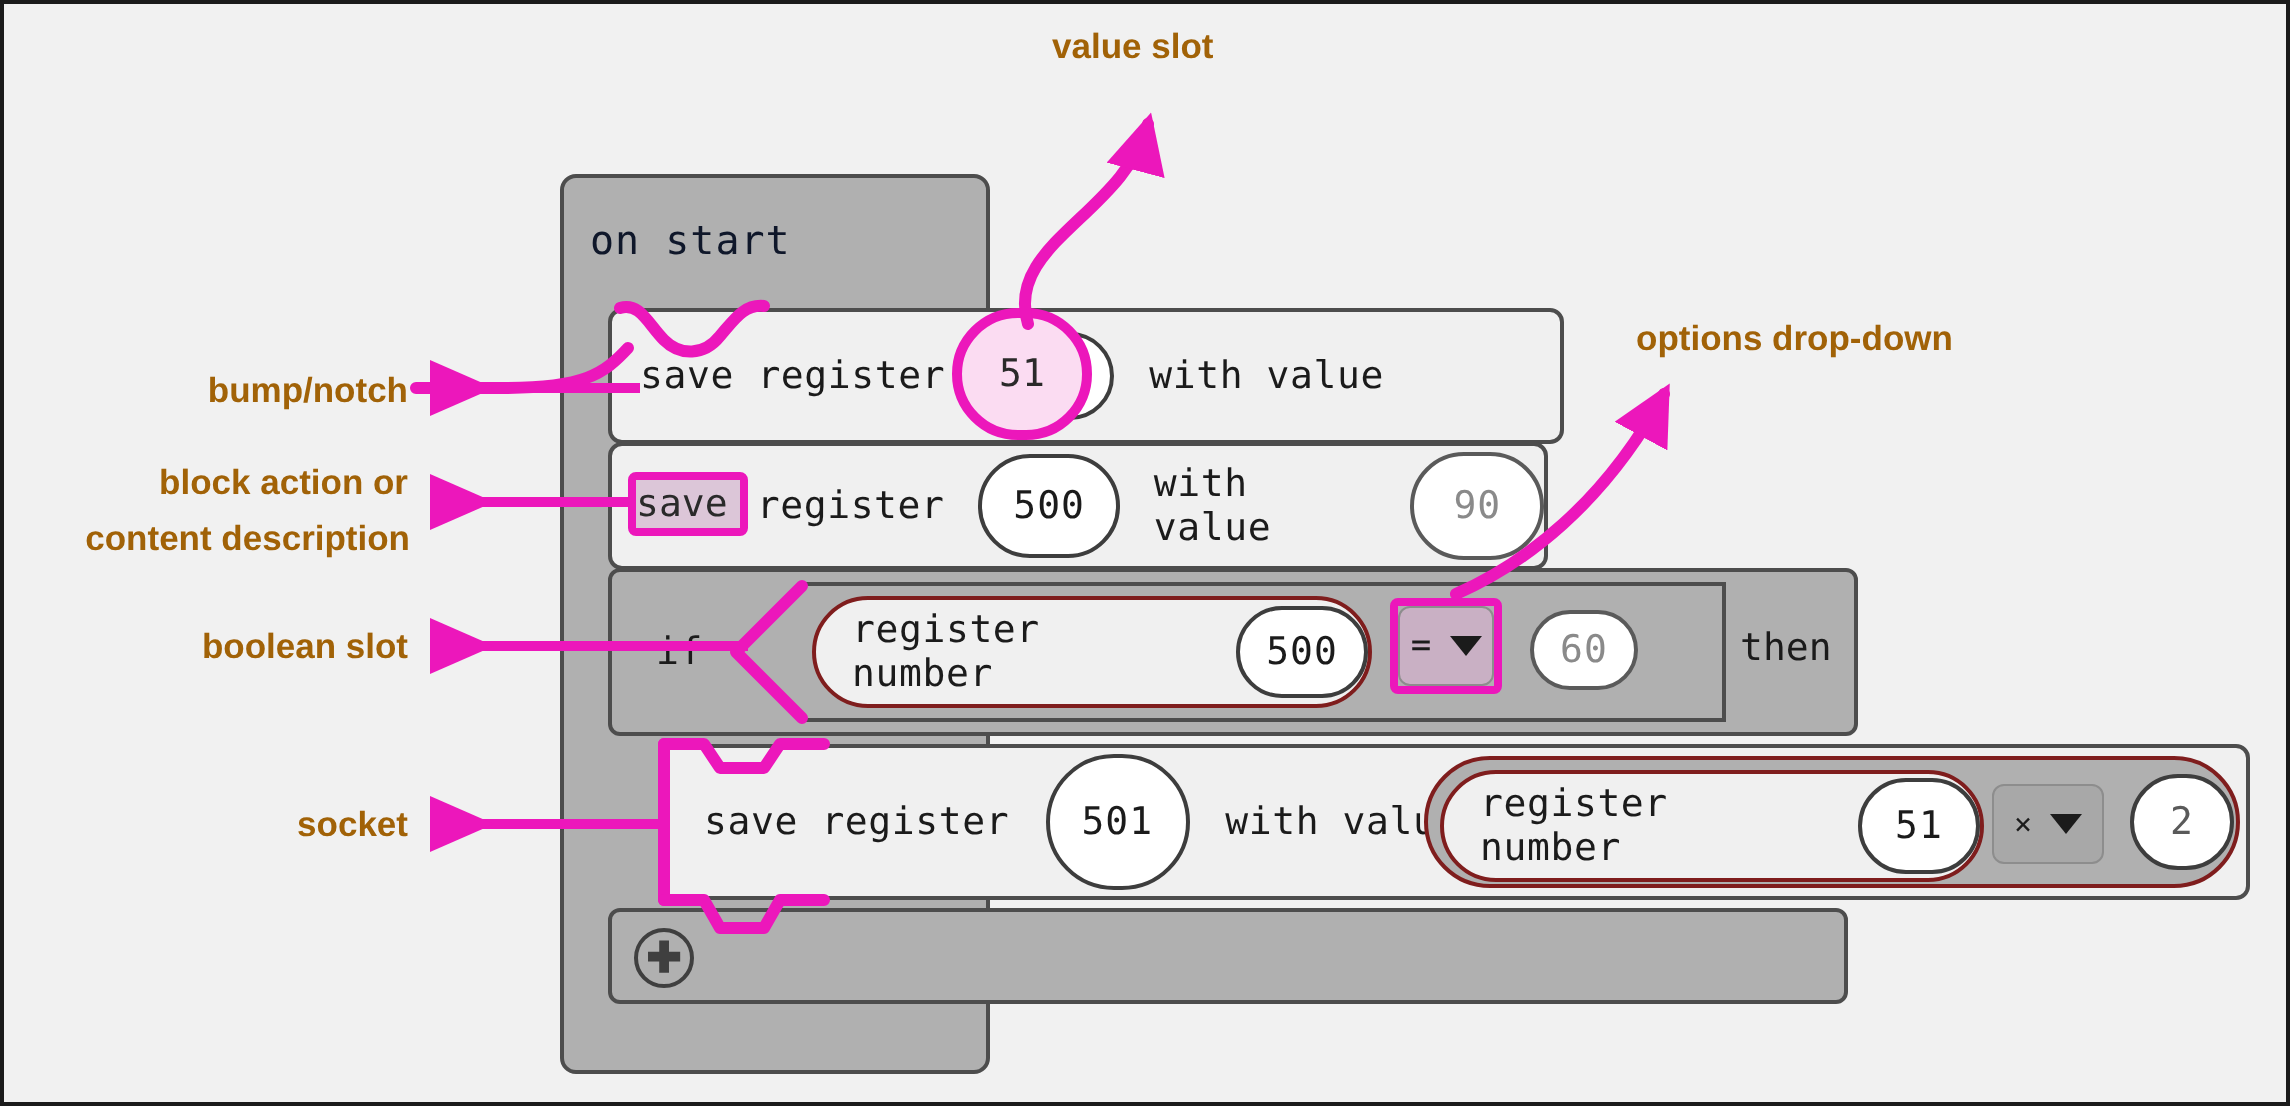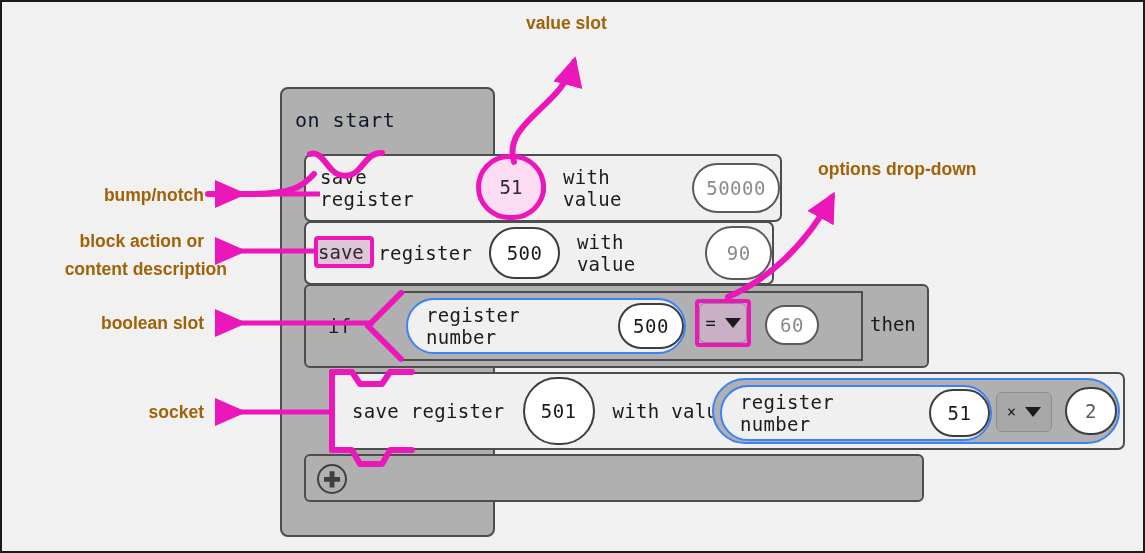--- a/index.html
+++ b/index.html
@@ -57,21 +57,21 @@
     display:flex;align-items:center;justify-content:center;
     font-size:19px;color:#1b1b1b;
     letter-spacing:0.5px;
   }
   .bubble.muted{color:#8a8a8a;border-color:#5a5a5a;}
 
   
   .reporter{
     box-sizing:border-box;
     background:#f0f0f0;
-    border:2px solid #3b82f6;
+    border:2px solid #7f1d1d;
     border-radius:999px;
     display:flex;align-items:center;
     padding-left:18px;
     font-size:19px;color:#1b1b1b;
     letter-spacing:0.3px;
     justify-content:space-between;
   }
   .reporter.grey{background:#b0b0b0;}
 
   
@@ -139,21 +139,20 @@
     <span>✚</span>
   </div>
 
   <div class="abs stmt light" style="left:302px;top:152px;width:478px;height:68px;">
     <span class="mono">save register</span>
     <span style="width:20px"></span>
     <span class="bubble mono" style="width:64px;height:44px;"></span>
     <span style="width:18px"></span>
     <span class="mono">with value</span>
     <span style="width:18px"></span>
-    <span class="bubble muted mono" style="width:92px;height:50px;">50000</span>
   </div>
 
   <div class="abs stmt light" style="left:302px;top:219px;width:470px;height:64px;">
     <span class="mono" style="visibility:hidden">save</span>
     <span style="width:12px"></span>
     <span class="mono">register</span>
     <span style="width:18px"></span>
     <span class="bubble mono" style="width:74px;height:52px;">500</span>
     <span style="width:18px"></span>
     <span class="mono">with value</span>
@@ -248,19 +247,19 @@
     <path d="M 726,295 C 760,280 800,250 830,195" fill="none" stroke="#ec17bb" stroke-width="6" stroke-linecap="round" marker-end="url(#arrow)"></path>
   </svg>
 
   <div class="abs anno" style="left:524px;top:10px;">value slot</div>
 
   <div class="abs anno" style="left:816px;top:156px;">options drop-down</div>
 
   <div class="abs anno right" style="left:0px;top:182px;width:202px;">bump/notch</div>
 
   <div class="abs anno right" style="left:0px;top:228px;width:202px;">block action or</div>
-  <div class="abs anno right" style="left:12px;top:256px;width:202px;padding-left:11px;">content description</div>
+  <div class="abs anno right" style="left:1px;top:256px;width:202px;">content description</div>
 
   <div class="abs anno right" style="left:0px;top:399px;width:202px;">socket</div>
 
   <div class="abs anno right" style="left:0px;top:310px;width:202px;">boolean slot</div>
 
 </div>
 
 </body></html>

